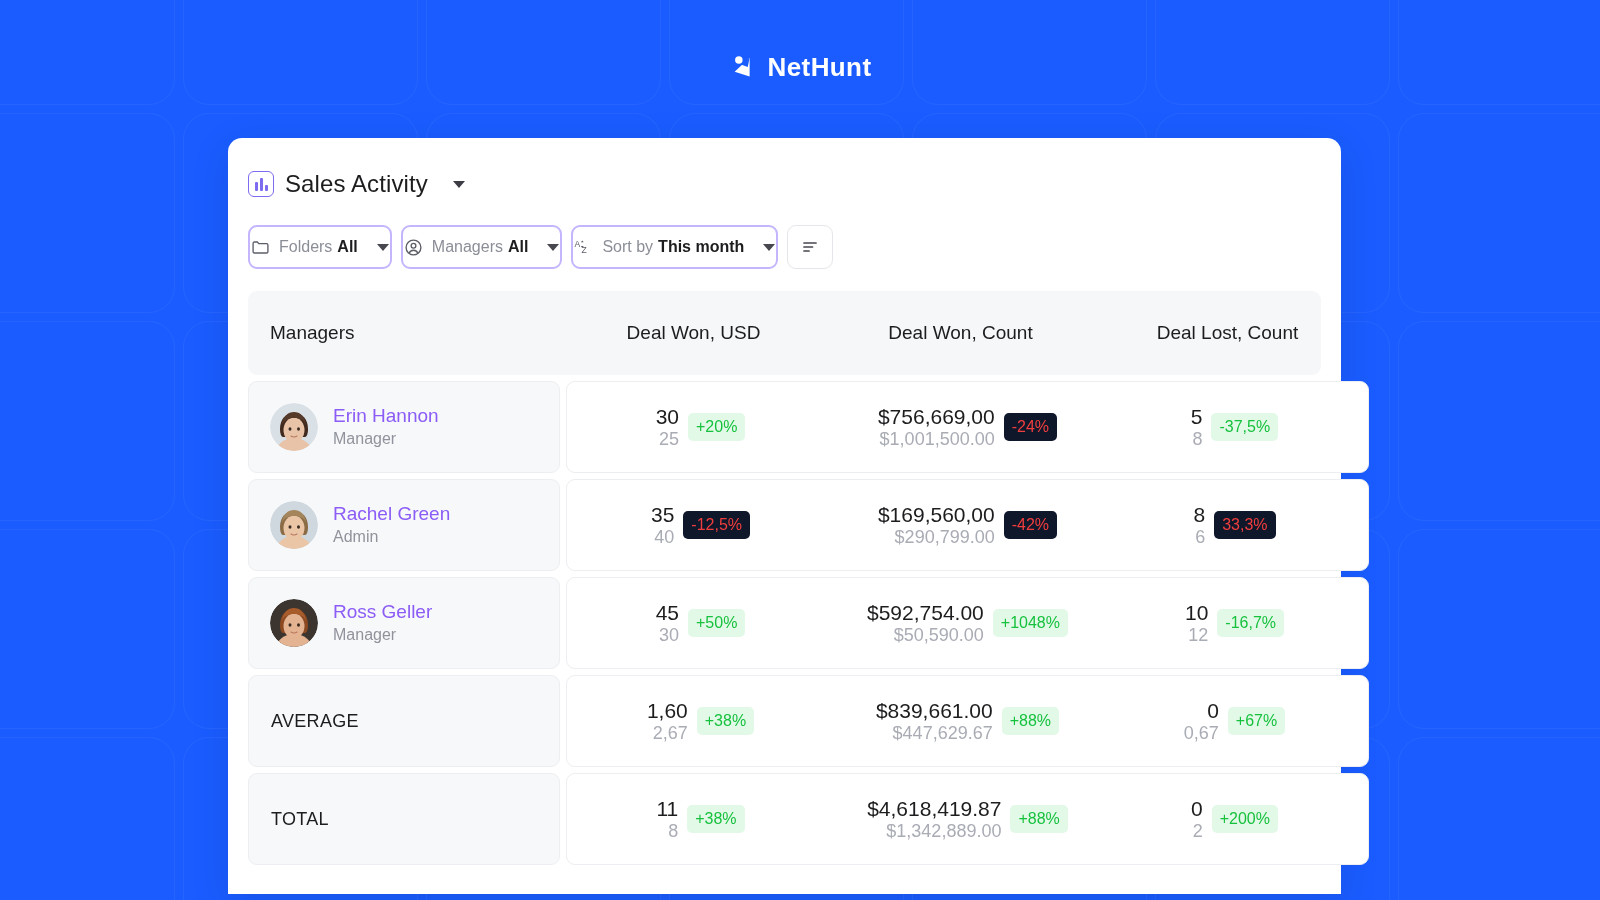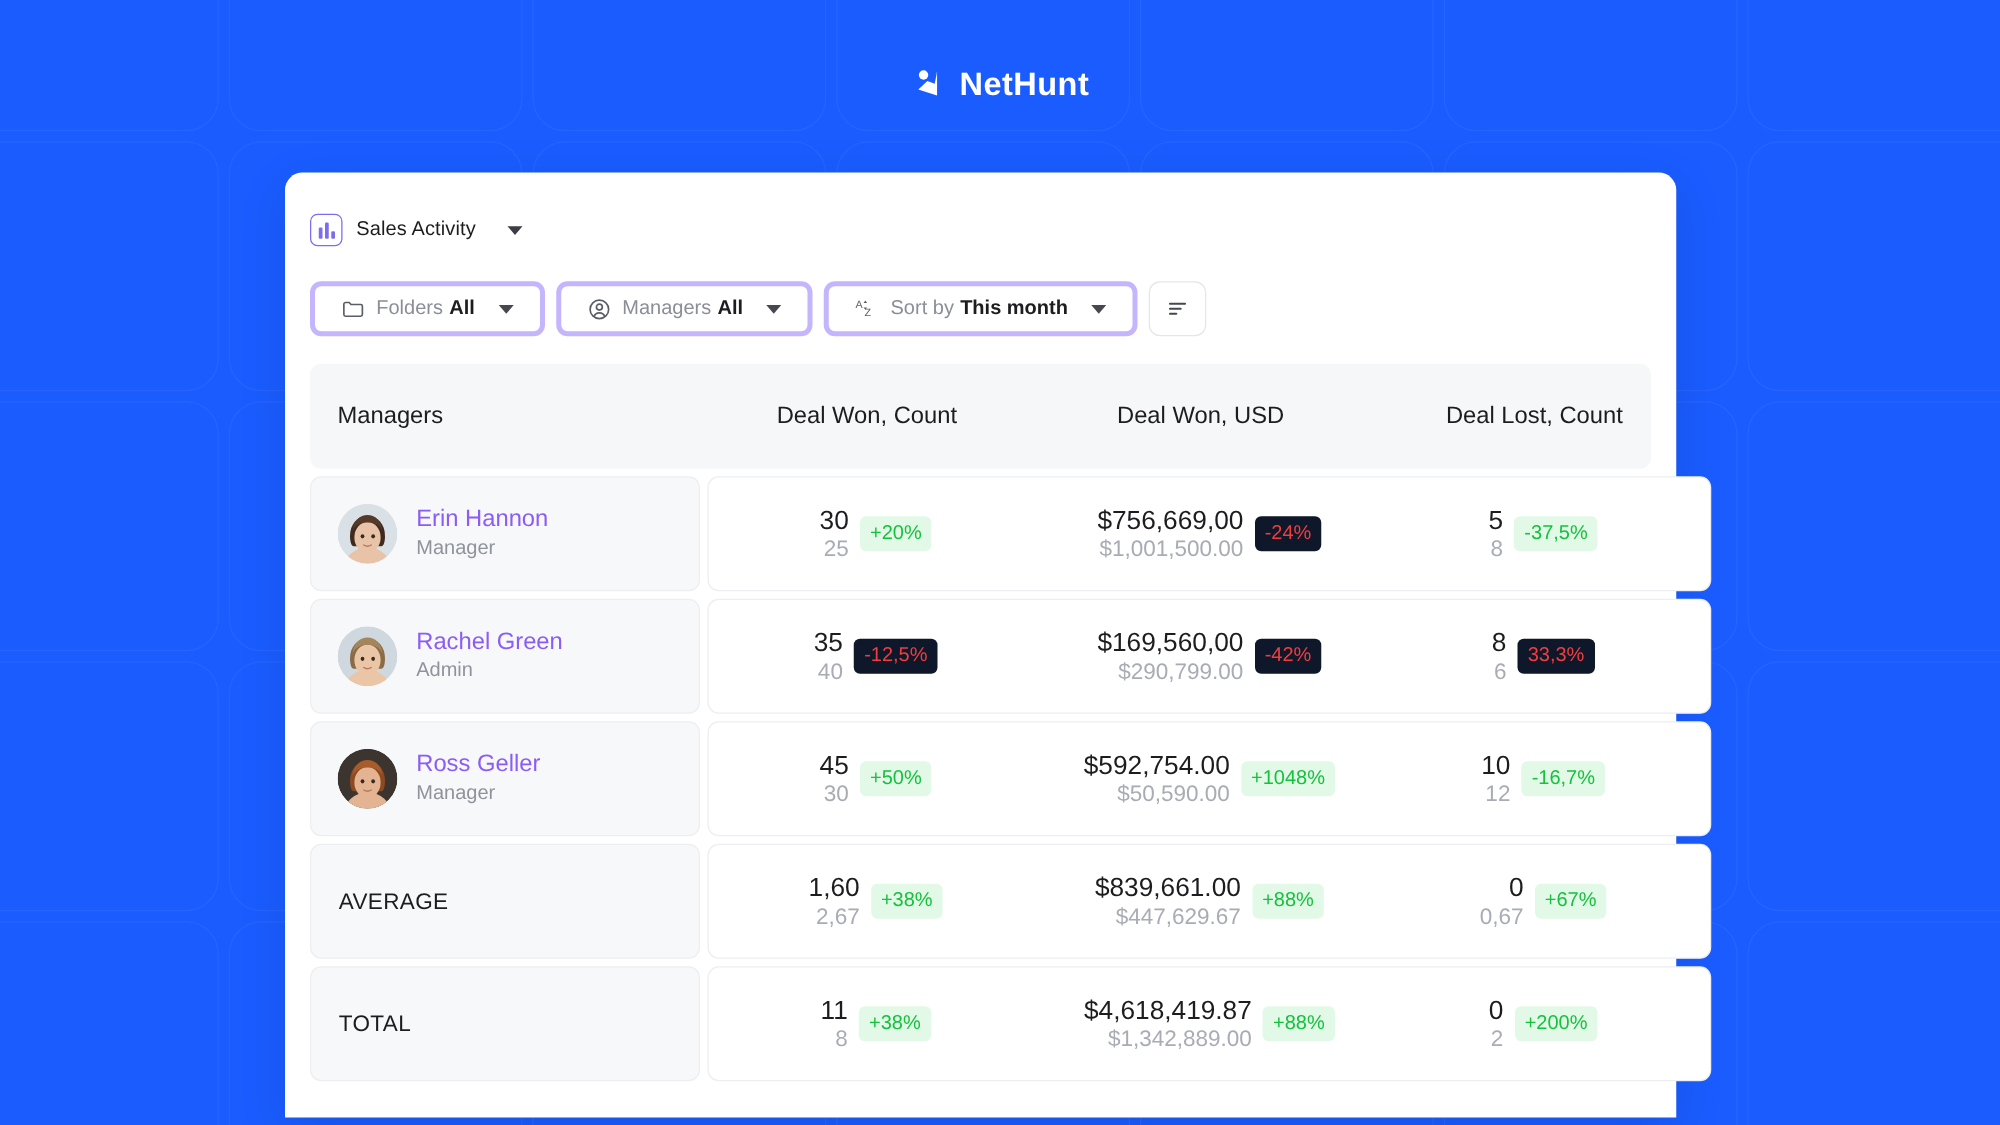--- a/index.html
+++ b/index.html
@@ -64,43 +64,43 @@
     border: 1.8px solid #7d6cf0;
     border-radius: 6px;
     display: flex; align-items: flex-end; justify-content: center;
     gap: 2px; padding: 0 4px 5px 4px;
   }
   #chart-icon-box i { display:block; width: 3px; background: #7d6cf0; border-radius: 1px; }
   #chart-icon-box i.b1 { height: 9px; }
   #chart-icon-box i.b2 { height: 13px; }
   #chart-icon-box i.b3 { height: 6px; }
   #report-title {
-    font-size: 16px; color: #1d1d20; font-weight: 400; letter-spacing: 0.1px;
+    font-size: 24px; color: #1d1d20; font-weight: 400; letter-spacing: 0.1px;
   }
   .caret {
     width: 0; height: 0;
     border-left: 6px solid transparent;
     border-right: 6px solid transparent;
     border-top: 7px solid #3c3c44;
     margin-left: 6px;
   }
   #title-caret { margin-left: 14px; }
 
   
   #filter-bar {
     display: flex; align-items: center; gap: 9px;
     margin-top: 21px;
   }
   .filter-chip {
     height: 44px;
-    border: 4px solid #c4b5fd;
+    border: 2px solid #c4b5fd;
     border-radius: 9px;
     display: flex; align-items: center;
     gap: 9px;
-    padding: 0 21px;
+    padding: 0 1px;
     background: #fff;
     cursor: pointer;
   }
   .filter-chip .f-label { font-size: 16px; color: #8b8e97; }
   .filter-chip .f-value { font-size: 16px; color: #1d1d20; font-weight: bold; margin-left: -4px; }
   .filter-chip .caret { border-top-color: #46474f; margin-left: 10px; }
   .chip-icon { width: 19px; height: 19px; flex: none; display:block; }
   #sort-order-btn {
     width: 46px; height: 44px;
     border: 1px solid #e4e6ea;
@@ -264,22 +264,22 @@
         <line x1="4" y1="6" x2="16" y2="6"></line>
         <line x1="4" y1="10" x2="12.5" y2="10"></line>
         <line x1="4" y1="14" x2="9" y2="14"></line>
       </svg>
     </div>
   </div>
 
   <div id="table">
     <div id="table-head">
       <div class="col-mgr h-cell">Managers</div>
+      <div class="col-num h-cell">Deal Won, USD</div>
       <div class="col-num h-cell">Deal Won, Count</div>
-      <div class="col-num h-cell">Deal Won, USD</div>
       <div class="col-num h-cell">Deal Lost, Count</div>
     </div>
     <div id="table-body">
         <div class="t-row">
           <div class="name-cell">
             <span class="avatar"><svg viewBox="0 0 48 48" width="48" height="48">
      <defs>
                   <clipPath id="c1">
                     <circle cx="24" cy="24" r="24"></circle>
                   </clipPath>

